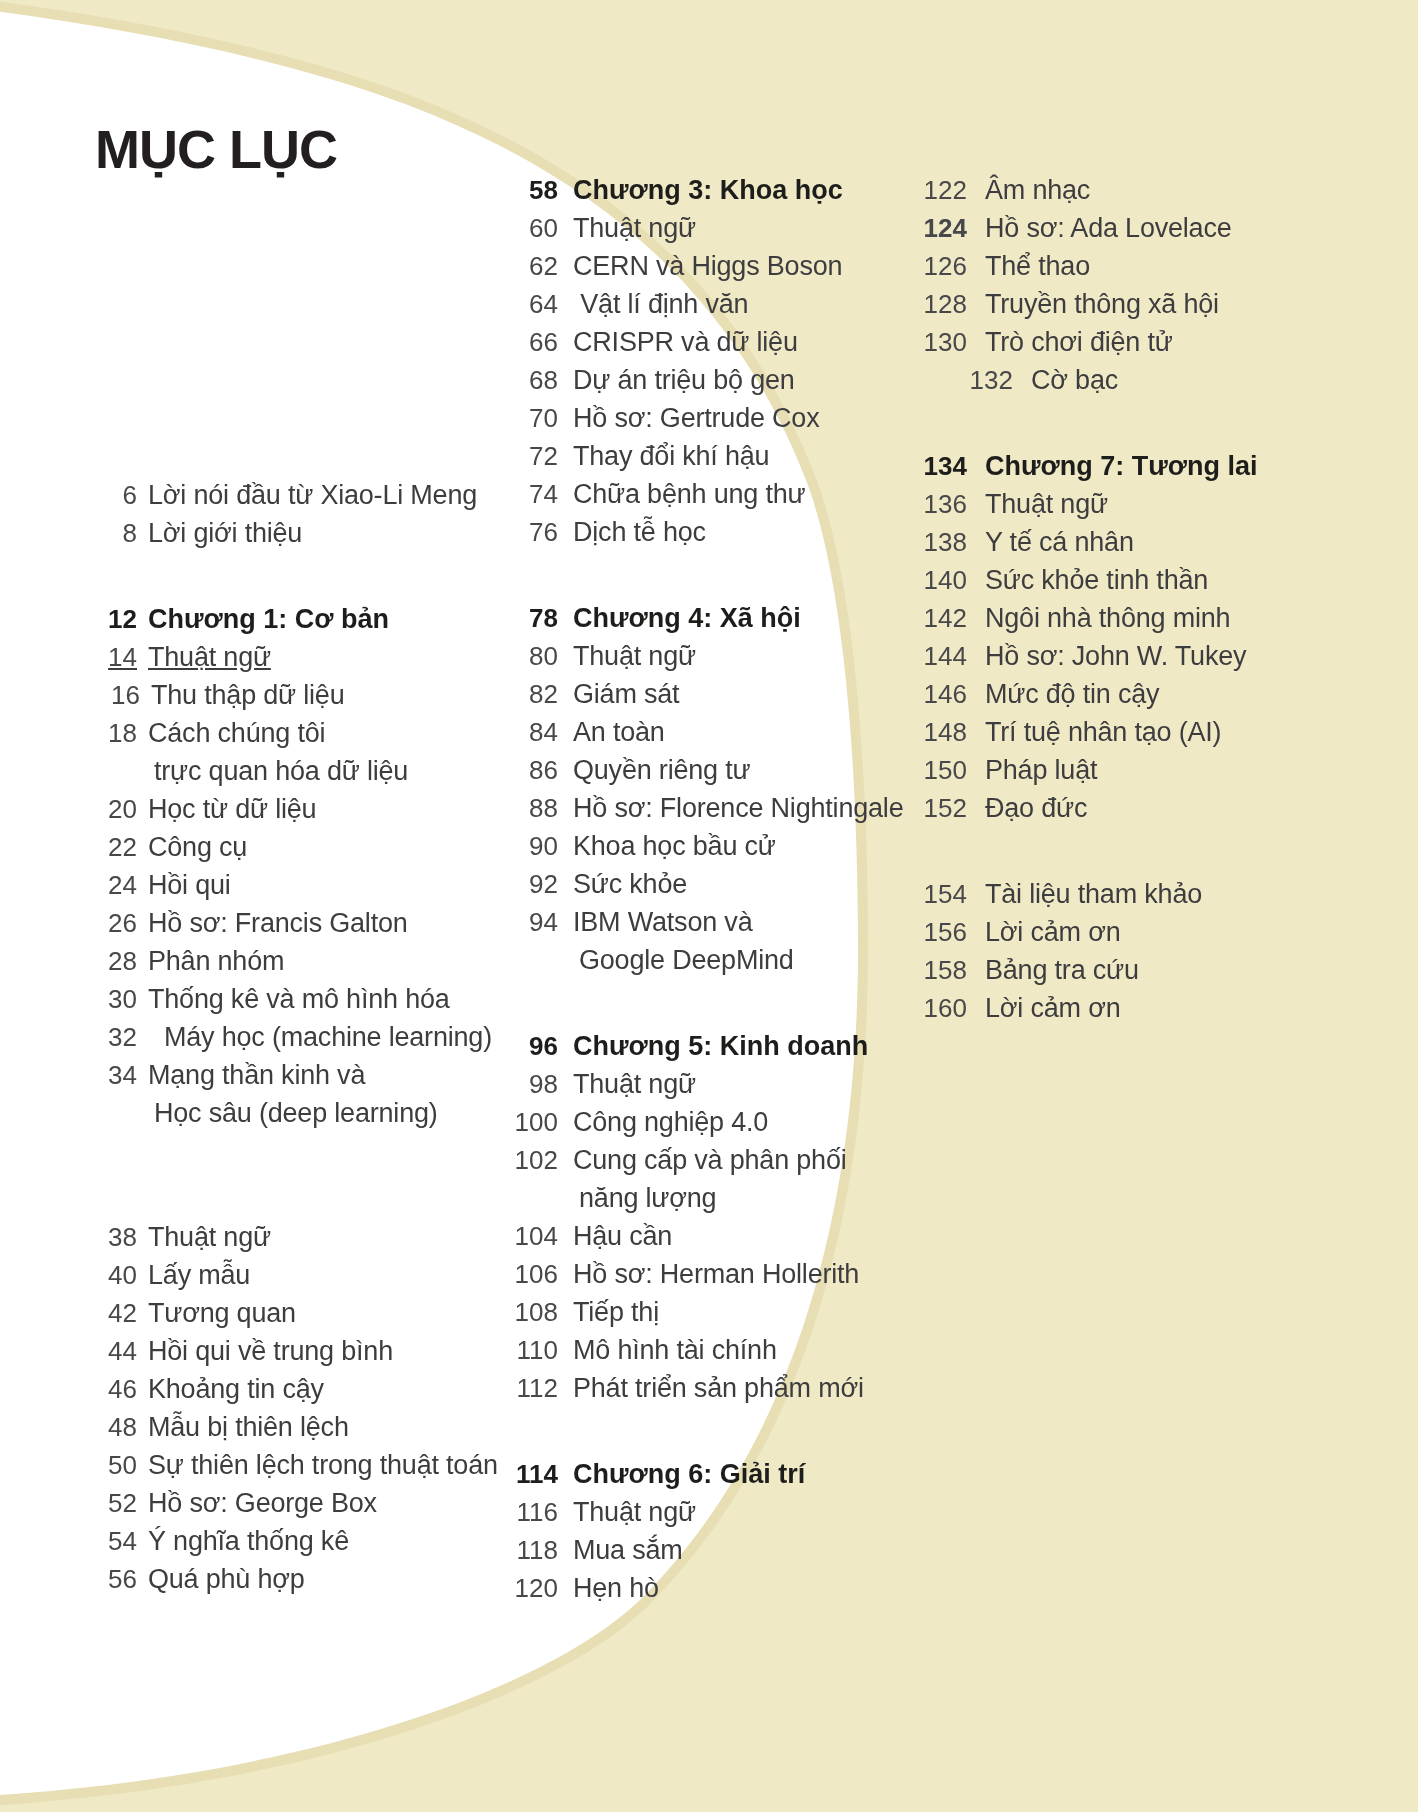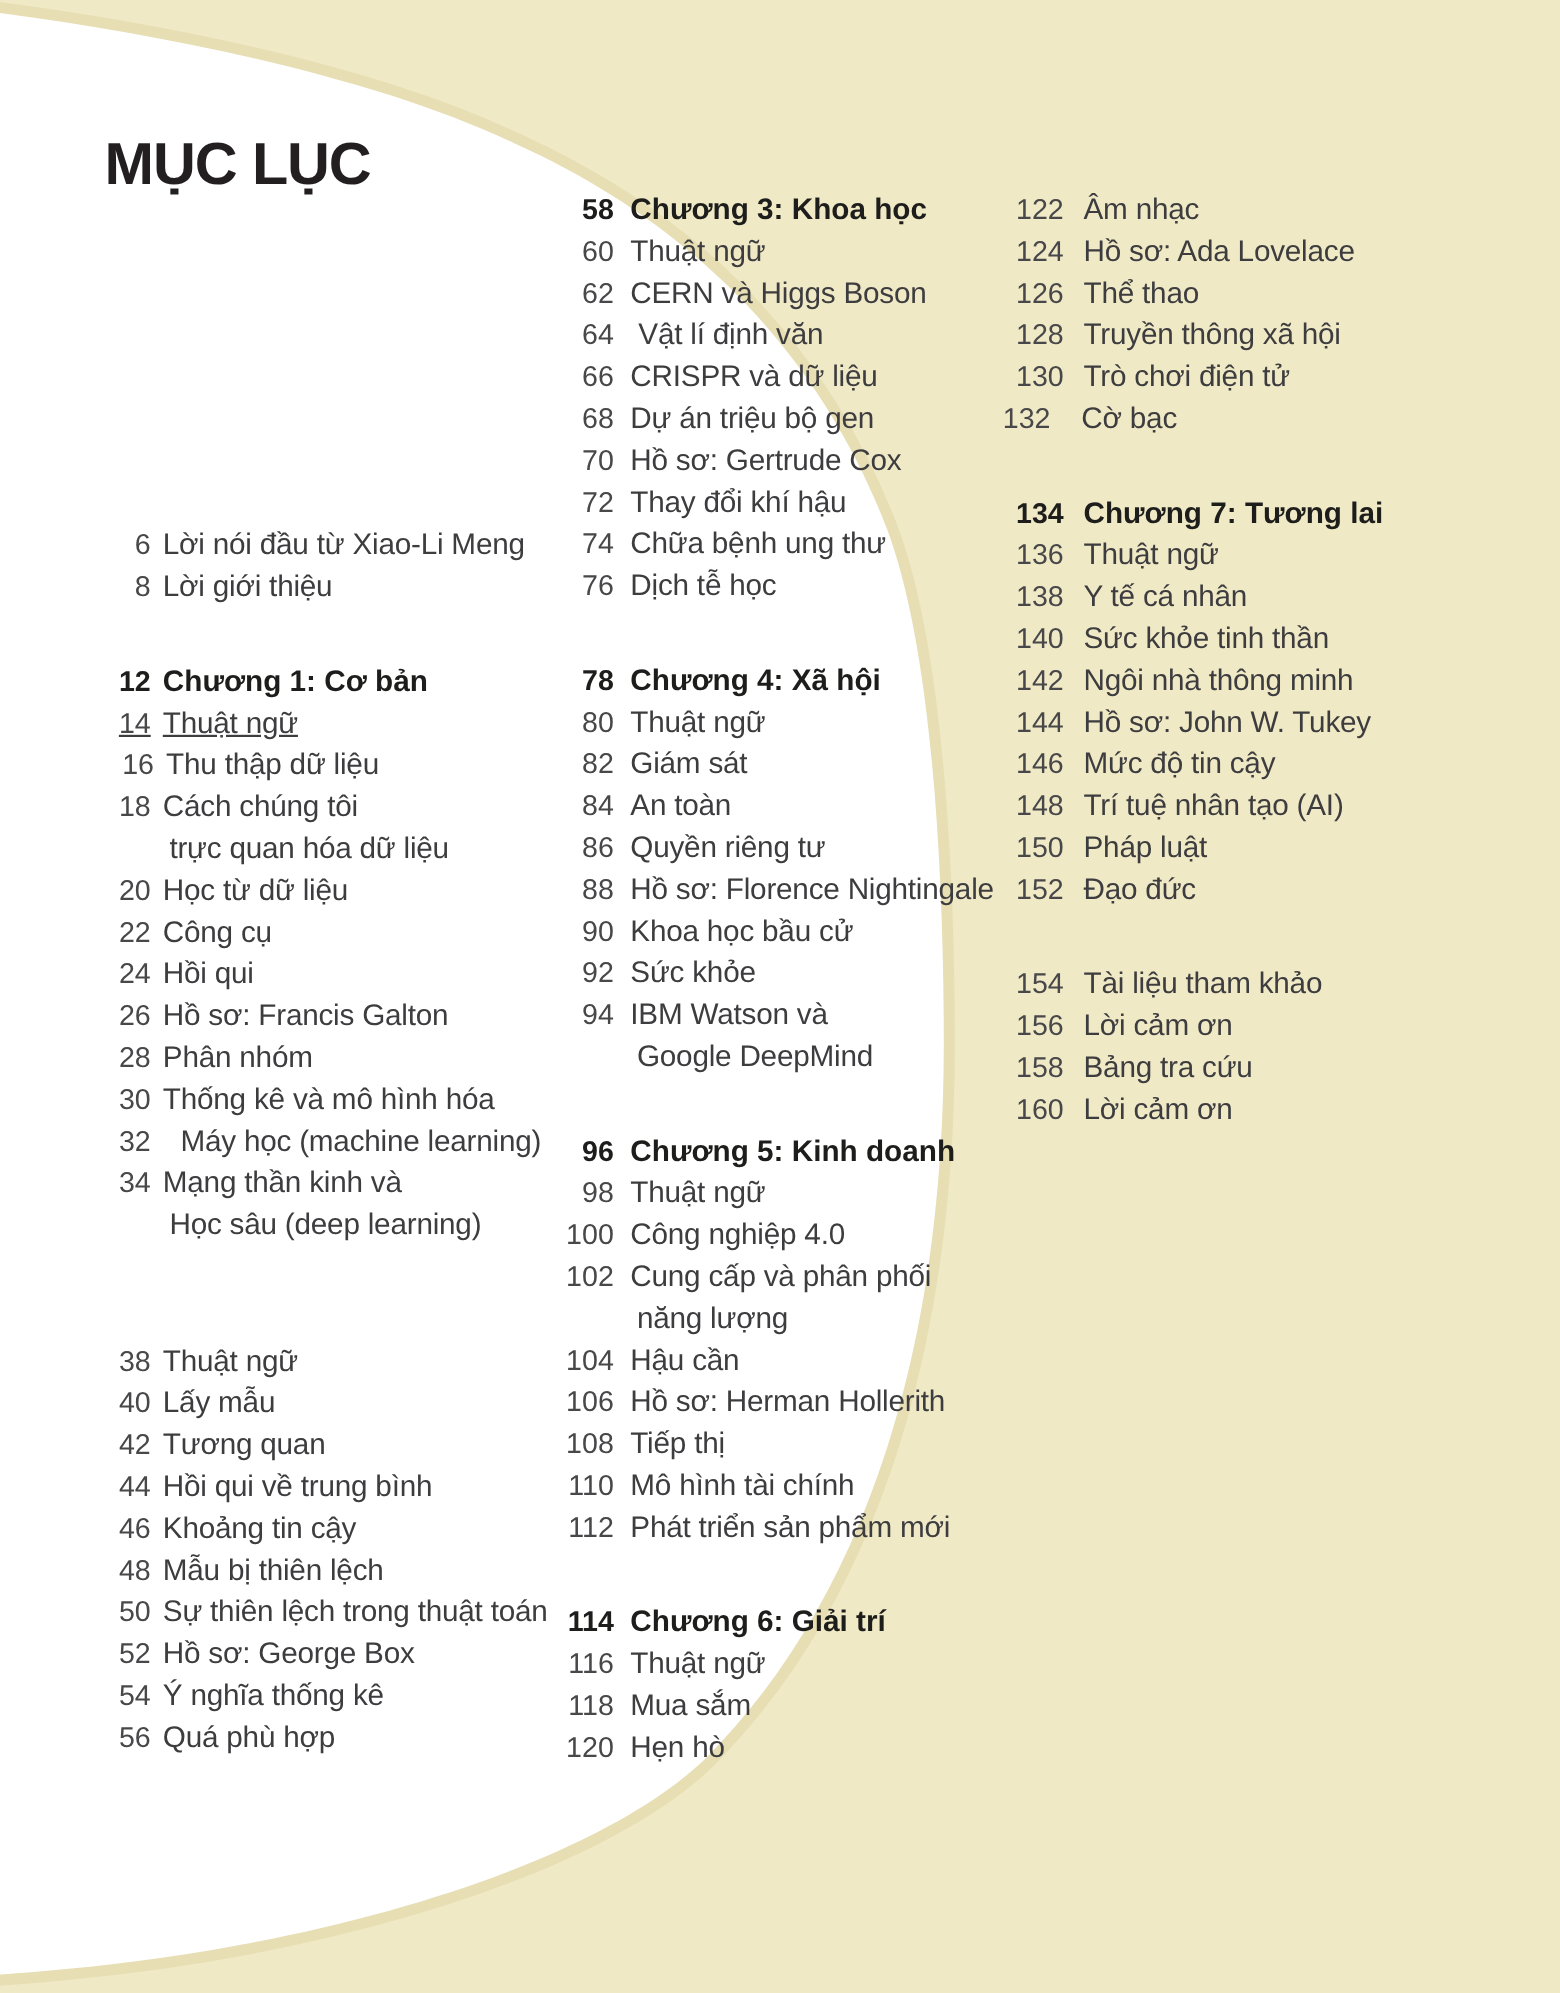--- a/index.html
+++ b/index.html
@@ -300,36 +300,36 @@
         <span class="num" style="margin-right: 15px;">120</span>
         <span class="ttl">Hẹn hò</span>
       </div>
     </div>
   <div class="toc-col" id="col3">
       <div class="toc-row" style="left: 837px; top: 171px;">
         <span class="num" style="margin-right: 18px;">122</span>
         <span class="ttl">Âm nhạc</span>
       </div>
       <div class="toc-row" style="left: 837px; top: 209px;">
-        <span class="num" style="margin-right: 18px;">124</span>
+        <span class="num" style="margin-right: 18px; font-weight: bold;">124</span>
         <span class="ttl">Hồ sơ: Ada Lovelace</span>
       </div>
       <div class="toc-row" style="left: 837px; top: 247px;">
         <span class="num" style="margin-right: 18px;">126</span>
         <span class="ttl">Thể thao</span>
       </div>
       <div class="toc-row" style="left: 837px; top: 285px;">
         <span class="num" style="margin-right: 18px;">128</span>
         <span class="ttl">Truyền thông xã hội</span>
       </div>
       <div class="toc-row" style="left: 837px; top: 323px;">
         <span class="num" style="margin-right: 18px;">130</span>
         <span class="ttl">Trò chơi điện tử</span>
       </div>
-      <div class="toc-row" style="left: 825px; top: 361px; gap: 10px;">
+      <div class="toc-row" style="left: 883px; top: 361px;">
         <span class="num" style="margin-right: 18px;">132</span>
         <span class="ttl">Cờ bạc</span>
       </div>
       <div class="toc-row bold" style="left: 837px; top: 447px;">
         <span class="num" style="margin-right: 18px;">134</span>
         <span class="ttl">Chương 7: Tương lai</span>
       </div>
       <div class="toc-row" style="left: 837px; top: 485px;">
         <span class="num" style="margin-right: 18px;">136</span>
         <span class="ttl">Thuật ngữ</span>

